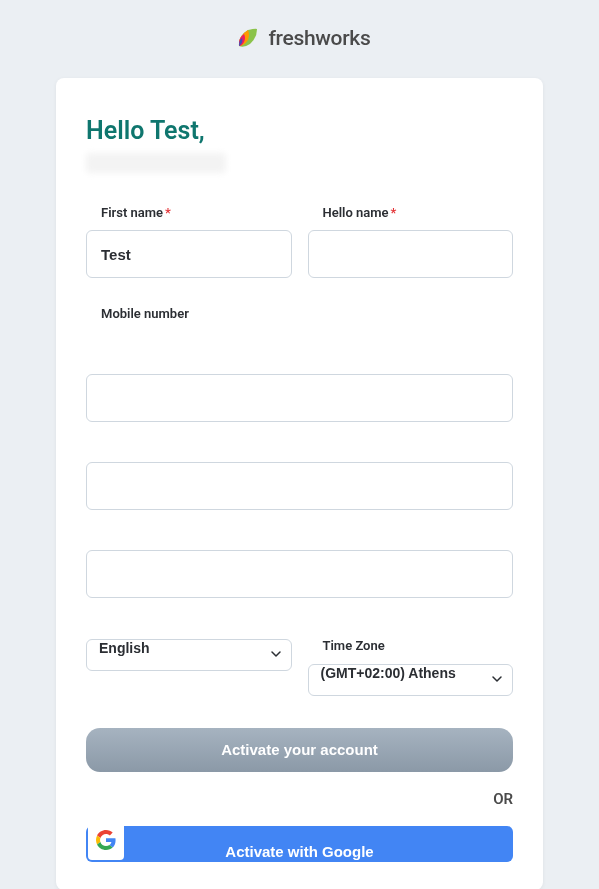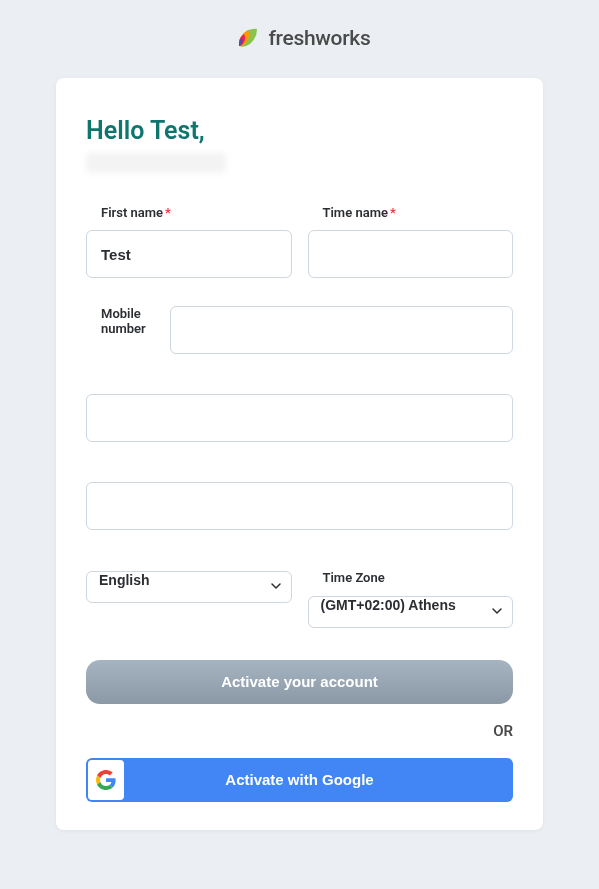--- a/index.html
+++ b/index.html
@@ -63,21 +63,23 @@
       margin-bottom: 28px;
     }
     .field {
       flex: 1;
       display: flex;
       flex-direction: column;
     }
     .field-full {
       width: 100%;
       display: flex;
+      flex-direction: column;
       margin-bottom: 28px;
+      gap: 43px;
     }
     .field-full.extra-margin {
       margin-bottom: 40px;
     }
     label {
       font-size: 13px;
       font-weight: 600;
       color: #2b2e33;
       margin-bottom: 10px;
       padding-left: 15px;
@@ -137,30 +139,30 @@
     }
     .or-text {
       text-align: right;
       font-size: 15px;
       font-weight: 600;
       color: #4a4a4a;
       margin: 18px 0;
     }
     .google-btn {
       width: 100%;
-      height: 44px;
+      height: 36px;
       background: #4285f4;
       border: none;
       border-radius: 6px;
       color: #fff;
       font-size: 15px;
       font-weight: 600;
       cursor: pointer;
       display: flex;
-      align-items: center;
+      align-items: flex-end;
       padding: 2px;
       position: relative;
     }
     .google-icon-box {
       width: 36px;
       height: 40px;
       background: #fff;
       border-radius: 4px;
       display: flex;
       align-items: center;
@@ -200,21 +202,21 @@
 <div class="card">
   <div class="greeting">Hello Test,</div>
   <div class="blurred-email"></div>
 
   <div class="row">
     <div class="field">
       <label><span>First name</span><span class="required">*</span></label>
       <input type="text" value="Test" style="">
     </div>
     <div class="field">
-      <label><span>Time name</span><span class="required">*</span></label>
+      <label><span>Hello name</span><span class="required">*</span></label>
       <input type="text" value="" style="">
     </div>
   </div>
 
   <div class="field-full extra-margin">
     <label>Mobile number</label>
     <input type="tel" value="" style="">
   </div>
 
   <div class="field-full extra-margin">

